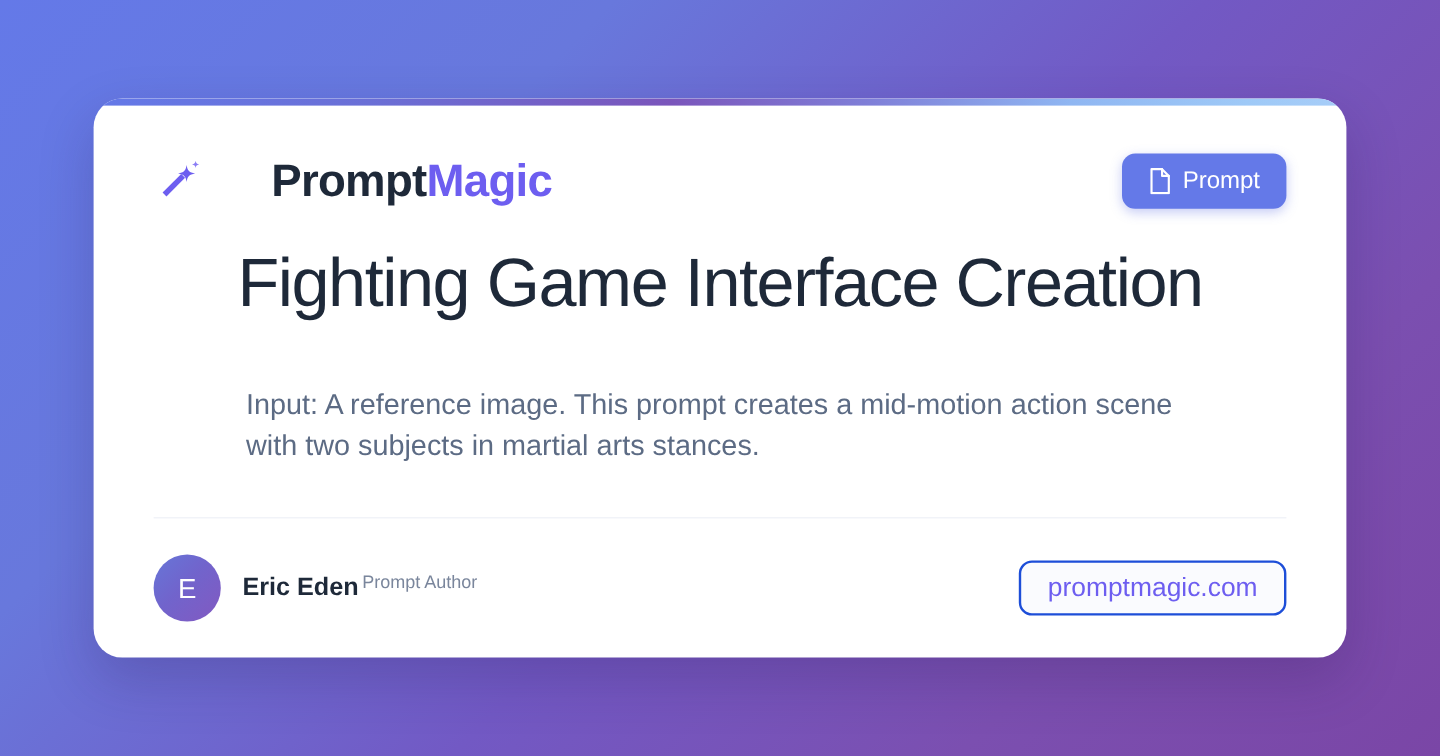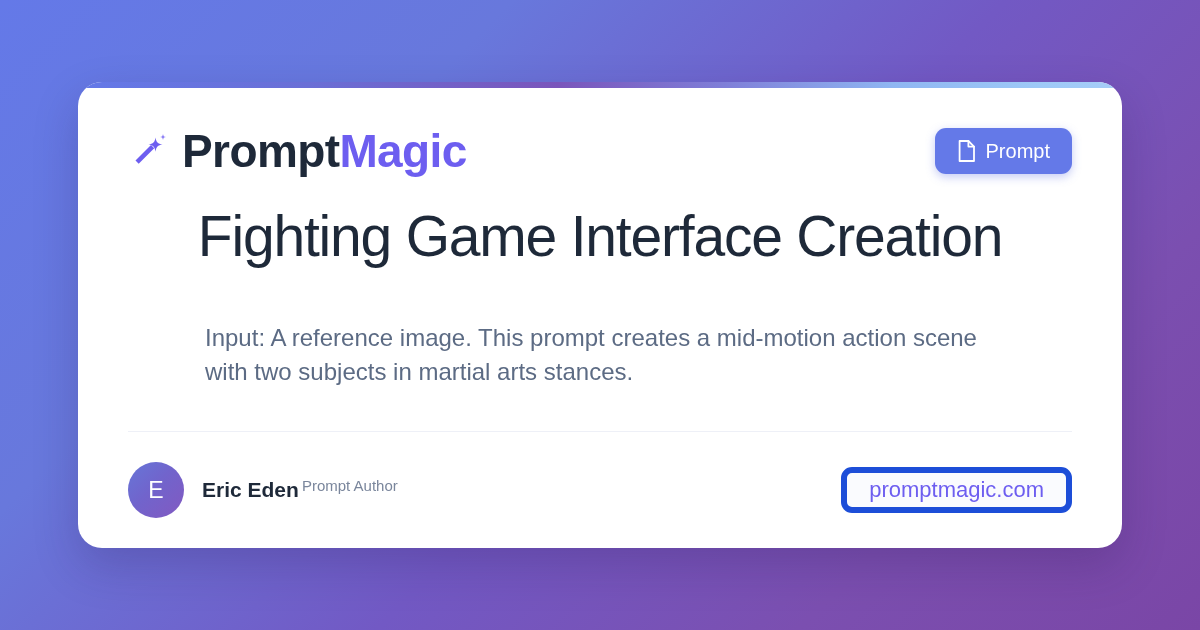--- a/index.html
+++ b/index.html
@@ -79,24 +79,25 @@
   }
 
   .wand-icon {
     width: 40px;
     height: 40px;
     display: block;
     flex: 0 0 auto;
   }
 
   .brand-text {
-    font-size: 46px;
+    font-size: 38px;
     letter-spacing: -0.6px;
     line-height: 1;
     white-space: nowrap;
+    margin-left: 44px;
   }
   .brand-prompt { color: #1e2939; font-weight: 600; }
   .brand-magic  { color: #6d5ef0; font-weight: 600; }
 
   .prompt-btn {
     display: inline-flex;
     align-items: center;
     gap: 10px;
     background: #6479e8;
     color: #ffffff;
@@ -179,21 +180,21 @@
   .author-meta { display: flex; flex-direction: row; gap: 3px; }
   .author-name { font-size: 21px; font-weight: 600; color: #1e2939; line-height: 1.2; }
   .author-role { font-size: 15px; font-weight: 400; color: #7a869c; line-height: 1.2; }
 
   .site-badge {
     display: inline-flex;
     align-items: center;
     justify-content: center;
     height: 46px;
     padding: 0 22px;
-    border: 6px solid #1d4ed8;
+    border: 2px solid #1d4ed8;
     border-radius: 11px;
     background: #fafbfe;
     color: #6d5ef0;
     font-size: 22px;
     cursor: pointer;
     white-space: nowrap;
   }
 </style>
 </head>
 <body>

